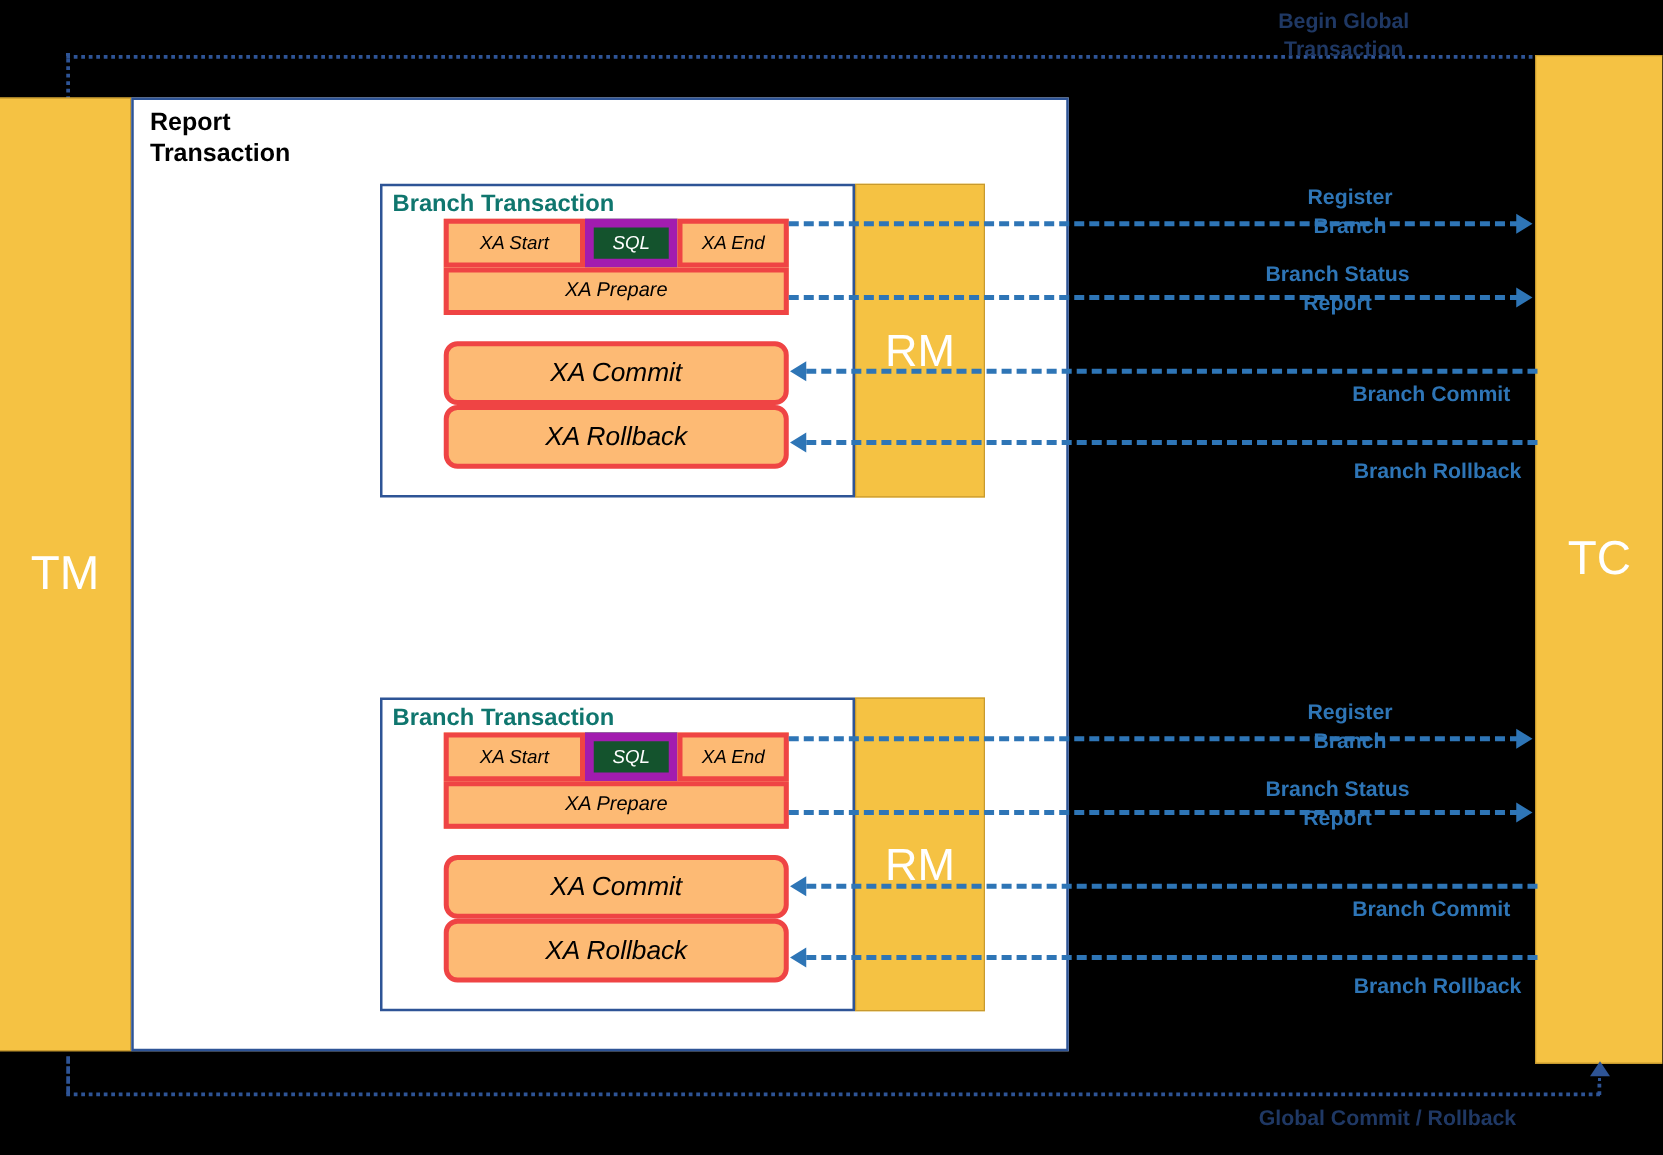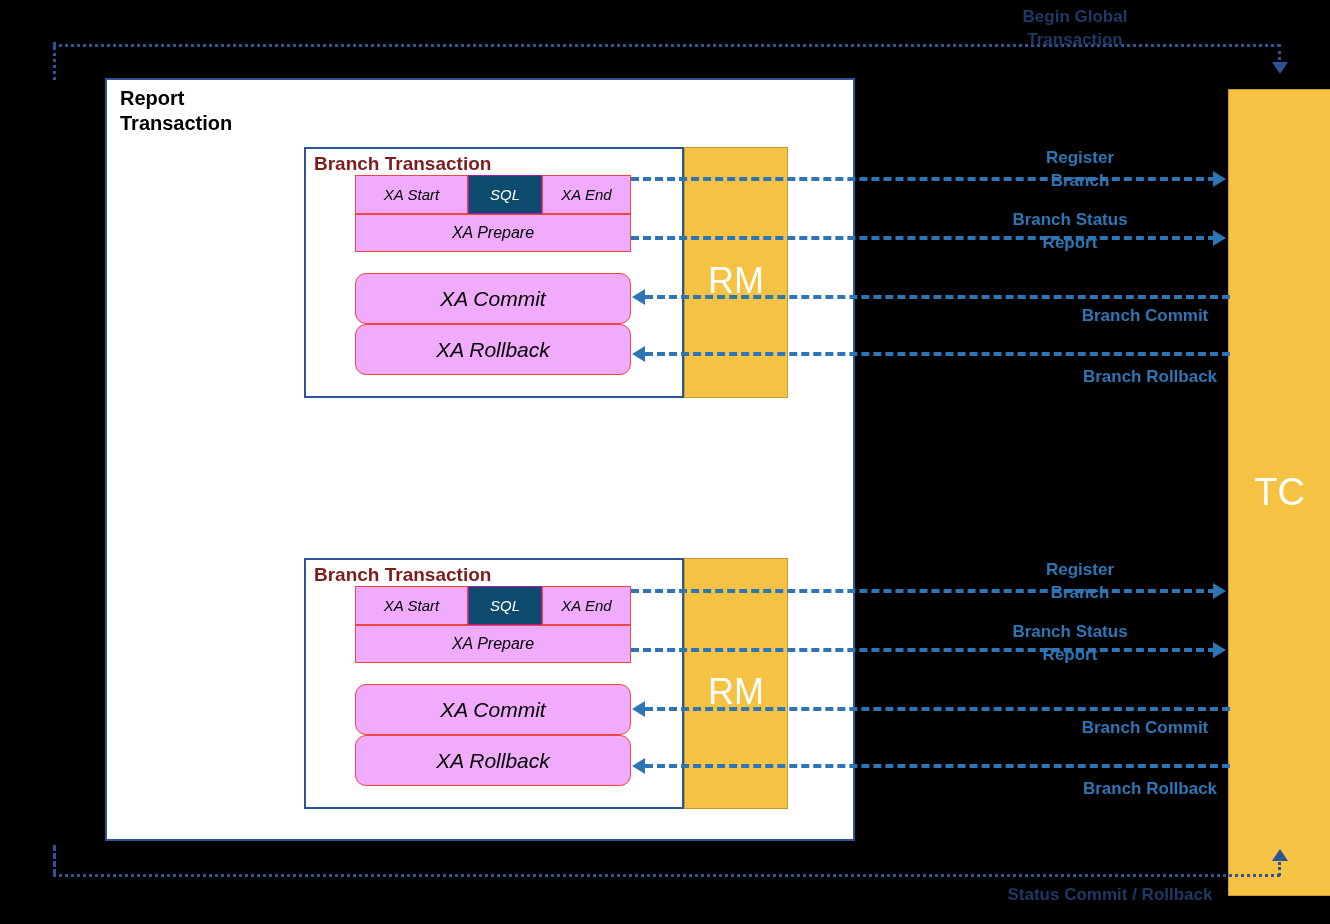--- a/index.html
+++ b/index.html
@@ -26,21 +26,21 @@
     box-sizing: border-box;
     display: flex;
     align-items: center;
     justify-content: center;
     color: #FFFFFF;
     font-weight: 400;
   }
   .actor-label { color: #FFFFFF; }
   #tm-box { left: -1px; top: 78px; width: 106px; height: 763px; }
   #tm-box .actor-label { font-size: 38px; }
-  #tc-box { left: 1228px; top: 44px; width: 103px; height: 807px; margin-top: 45px; }
+  #tc-box { left: 1228px; top: 44px; width: 103px; height: 807px; }
   #tc-box .actor-label { font-size: 38px; }
   #rm-box-1 { left: 684px; top: 147px; width: 104px; height: 251px; }
   #rm-box-2 { left: 684px; top: 558px; width: 104px; height: 251px; }
   #rm-box-1 .actor-label, #rm-box-2 .actor-label { font-size: 36px; margin-top: 16px; }
 
   
   #global-box {
     left: 105px; top: 78px; width: 750px; height: 763px;
     background: #FFFFFF;
     border: 2px solid #2E5496;
@@ -57,40 +57,40 @@
   .branch-box {
     background: #FFFFFF;
     border: 2px solid #2E5496;
     box-sizing: border-box;
     width: 380px;
   }
   #branch-box-1 { left: 304px; top: 147px; height: 251px; }
   #branch-box-2 { left: 304px; top: 558px; height: 251px; }
   .branch-title {
     position: absolute;
-    font-size: 19px; font-weight: bold; color: #7f1d1d;
+    font-size: 19px; font-weight: bold; color: #0f766e;
     left: 8px; top: 4px;
     white-space: nowrap;
   }
 
   
   .op {
     position: absolute;
     box-sizing: border-box;
-    border: 1px solid #ef4444;
-    background: #f0abfc;
+    border: 4px solid #ef4444;
+    background: #fdba74;
     display: flex;
     align-items: center;
     justify-content: center;
     font-style: italic;
     color: #000000;
   }
   .op.sql {
-    background: #0c4a6e;
-    border: 1px solid #a21caf;
+    background: #14532d;
+    border: 7px solid #a21caf;
     color: #FFFFFF;
   }
   .op-small { font-size: 15px; }
   .op-mid   { font-size: 16px; }
   .op-large { font-size: 21px; border-radius: 11px; }
 
   
   .dline {
     position: absolute;
     height: 0;
@@ -167,20 +167,23 @@
 
 <div id="canvas">
 
   <div class="vline-dotted abs" style="left:53px; top:42px; height:38px;"></div>
   <div class="dline-dotted abs" style="left:53px; top:44px; width:1227px;"></div>
   <div class="vline-dotted abs" style="left:1278px; top:44px; height:22px;"></div>
   <div class="arrow-d abs" style="left:1272px; top:62px;"></div>
   <div class="msg-dark" style="left:990px; top:6px; width:170px;">Begin Global
 Transaction</div>
 
+  <div class="actor abs" id="tm-box">
+    <span class="actor-label">TM</span>
+  </div>
 
   <div class="actor abs" id="tc-box">
     <span class="actor-label">TC</span>
   </div>
 
   <div class="abs" id="global-box"></div>
   <div class="abs" id="global-title">Report
 Transaction</div>
 
   <div class="abs branch-box" id="branch-box-1">
@@ -252,15 +255,15 @@
   <div class="msg" style="left:1060px; top:717px; width:170px;">Branch Commit</div>
 
   <div class="dline abs" style="left:645px; top:764px; width:585px;"></div>
   <div class="arrow-l abs" style="left:632px; top:758px;"></div>
   <div class="msg" style="left:1060px; top:778px; width:180px;">Branch Rollback</div>
 
   <div class="vline-dashed abs" style="left:53px; top:845px; height:30px;"></div>
   <div class="dline-dotted abs" style="left:53px; top:874px; width:1227px;"></div>
   <div class="vline-dotted abs" style="left:1278px; top:862px; height:14px;"></div>
   <div class="arrow-u abs" style="left:1272px; top:849px;"></div>
-  <div class="msg-dark" style="left:965px; top:884px; width:290px;">Status Commit / Rollback</div>
+  <div class="msg-dark" style="left:965px; top:884px; width:290px;">Global Commit / Rollback</div>
 
 </div>
 
 </body></html>

